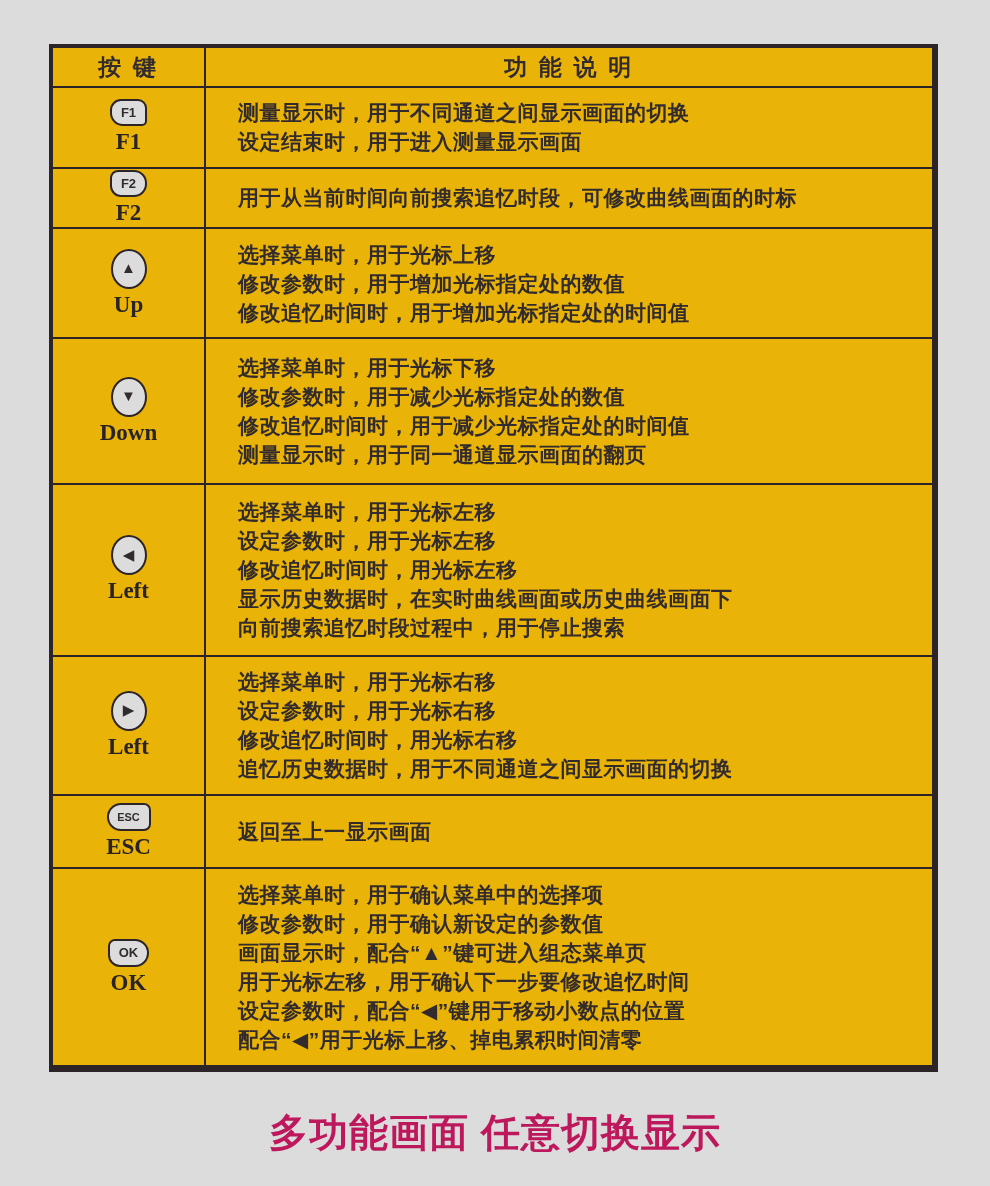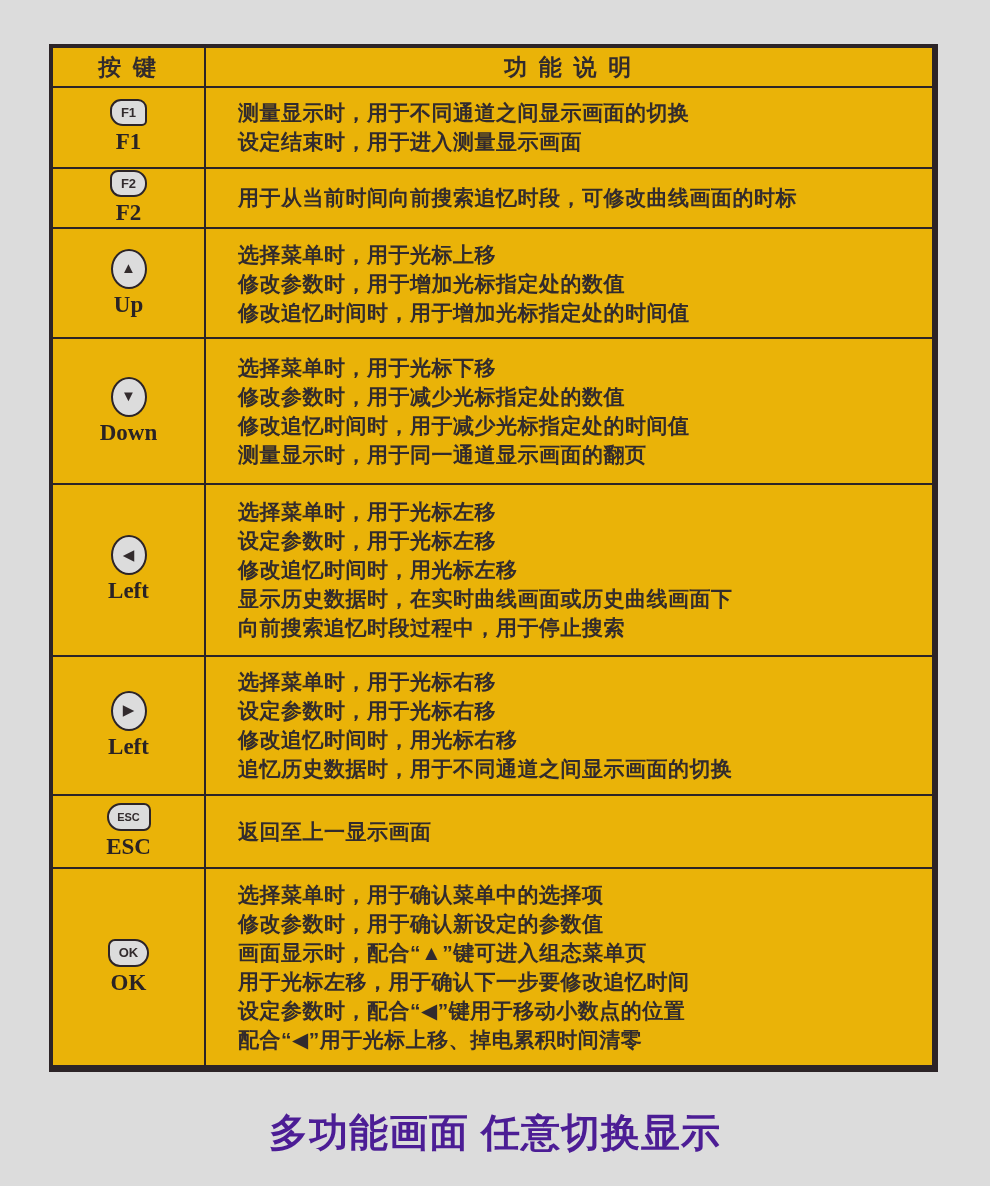--- a/index.html
+++ b/index.html
@@ -61,21 +61,21 @@
     font-size: 23px; font-weight: 700; margin-top: 3px; color: #2a2325;
   }
 
   .desc-cell { vertical-align: middle; padding: 10px 14px 10px 32px; }
   .desc-line { font-size: 21px; line-height: 29px; font-weight: 600; letter-spacing: 0.5px; }
 
   .heading {
     position: absolute; top: 1106px; left: 0; width: 100%;
     text-align: center;
     font-size: 39px; font-weight: 800; letter-spacing: 1px;
-    color: #4c1d95;
+    color: #be185d;
   }
 </style>
 </head>
 <body>
 
 <div class="page">
   <div class="table-frame">
     <table>
       <colgroup>
         <col class="key-col">

